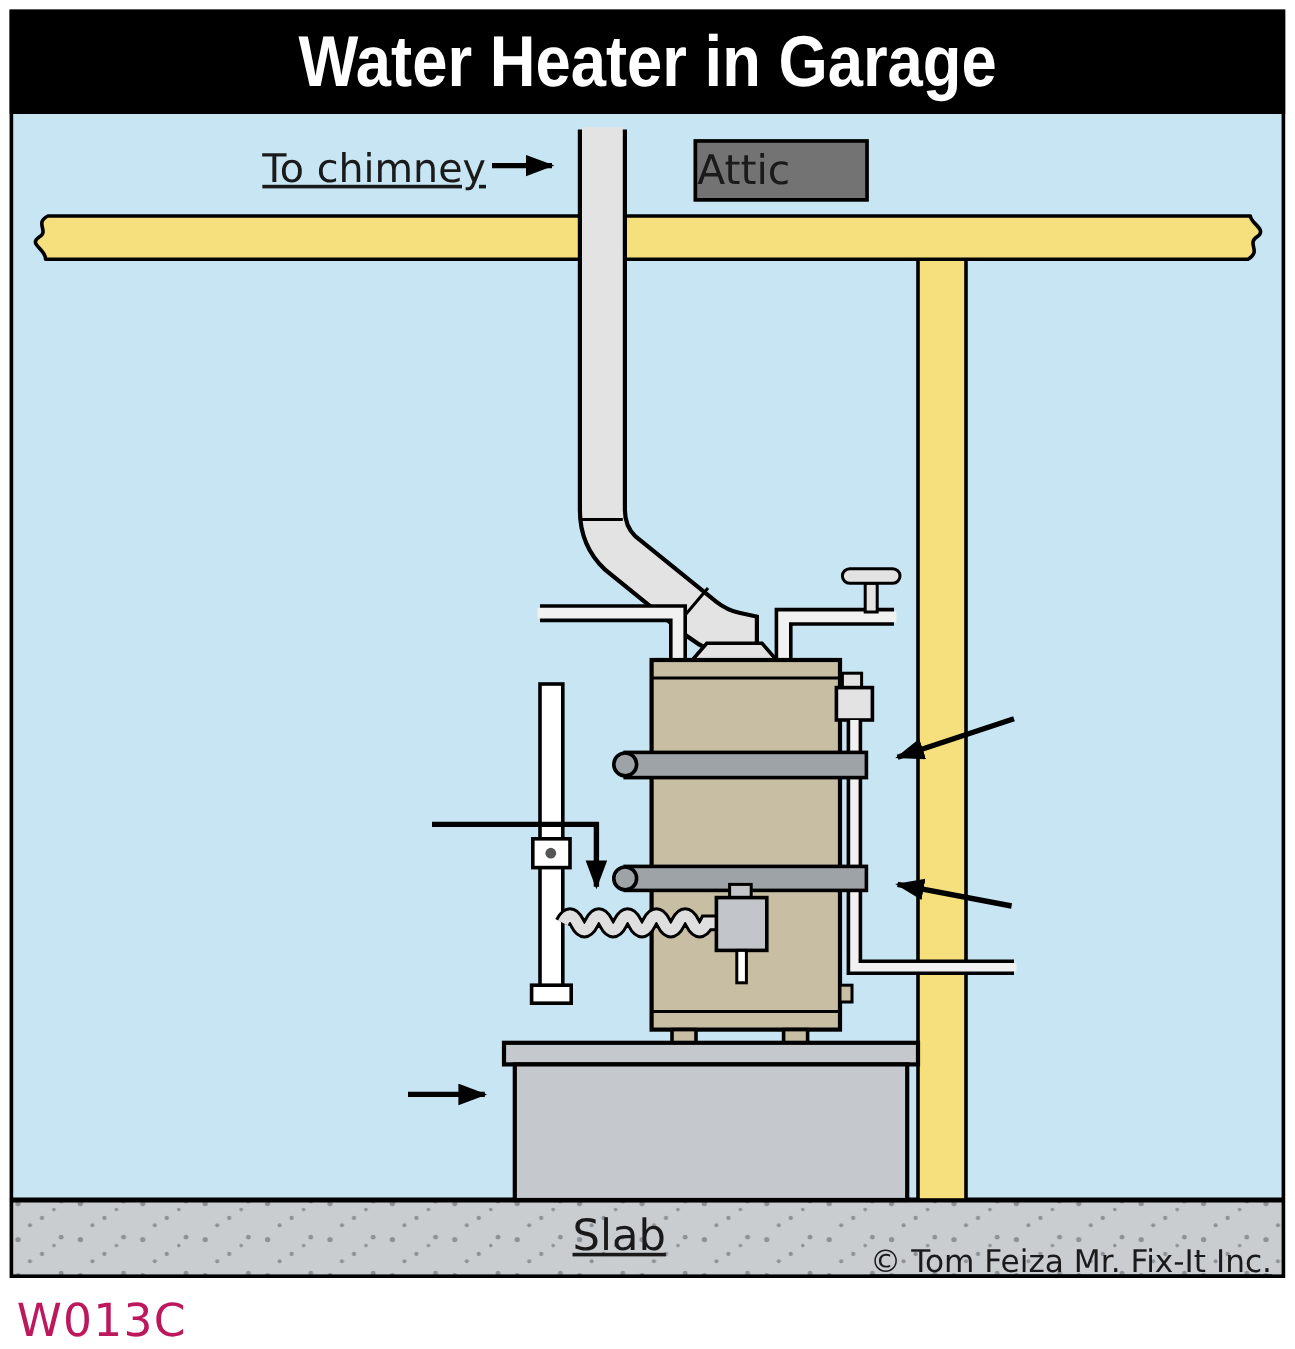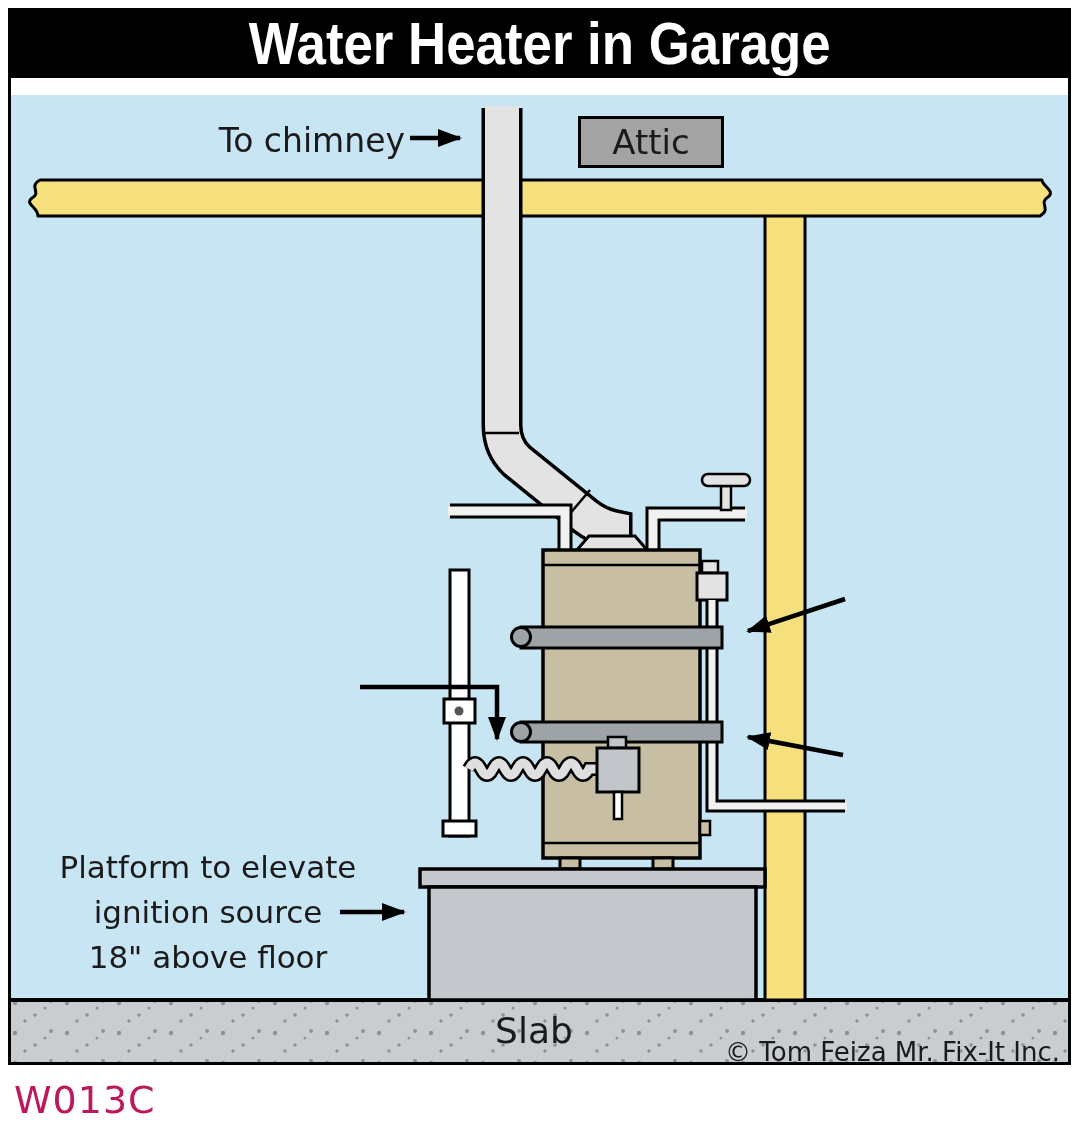--- a/index.html
+++ b/index.html
@@ -6,50 +6,50 @@
   .page {
     position:relative; width:1079px; height:1124px; background:#fff;
     font-family:"DejaVu Sans", sans-serif; color:var(--ink,#1a1a1a);
     overflow:hidden;
   }
   .frame {
     position:absolute; left:8px; top:8px; width:1063px; height:1057px;
     border:3px solid #000; box-sizing:border-box; pointer-events:none; z-index:10;
   }
   .title-bar {
-    position:absolute; left:8px; top:8px; width:1063px; height:70px;
+    position:absolute; left:8px; top:8px; width:1063px; height:87px;
     background:var(--title-bg,#000); display:flex; align-items:center; justify-content:center;
     z-index:2;
   }
   .title-text {
     color:var(--title-text,#fff); font-family:"Liberation Sans", sans-serif;
     font-weight:bold; font-size:60px; letter-spacing:0px;
     display:inline-block; transform:scaleX(0.88); white-space:nowrap;
   }
   .canvas {
     position:absolute; left:8px; top:95px; width:1063px; height:970px;
     background:var(--background,#C7E5F2); overflow:hidden; z-index:1;
   }
   .canvas svg { position:absolute; left:0; top:0; }
   .lbl {
     position:absolute; z-index:3; font-size:31px; line-height:45px;
-    white-space:pre-line; text-align:center; color:var(--ink,#1a1a1a);
+    white-space:pre-line; text-align:center; color:var(--ink,#1a1a1a);text-decoration:underline;
   }
   .boxed {
-    position:absolute; z-index:3; background:#a3a3a3; border:3px solid #000;
-    display:flex; align-items:center; justify-content:center;
+    position:absolute; z-index:3; background:#737373; border:3px solid #000;
+    display:flex; align-items:center; justify-content:flex-start;
     font-size:34px; color:var(--ink,#1a1a1a);
   }
   .to-chimney { left:192px; top:25px; width:205px; text-align:right; font-size:33px; line-height:42px; }
   .attic-box  { left:570px; top:21px;  width:140px; height:46px; }
   .garage-box { left:115px; top:311px; width:168px; height:55px; }
   .flex-label     { left:96px;  top:520px; width:280px; }
   .seismic-label  { left:812px; top:465px; width:230px; line-height:46px; }
   .platform-label { left:30px;  top:750px; width:340px; }
-  .slab-label { left:466px; top:915px; width:120px; font-size:36px; line-height:42px; }
+  .slab-label { left:448px; top:915px; width:120px; font-size:36px; line-height:42px; }
   .copyright  { left:692px; top:941px; width:360px; text-align:right; font-size:26px; line-height:32px; }
   .doc-code {
     position:absolute; left:14px; top:1078px; font-size:38px; z-index:2;
     color:#be185d; letter-spacing:1px;
   }
 </style>
 </head>
 <body>
 
 <div class="page">
@@ -167,23 +167,20 @@
 
     <div class="lbl to-chimney">To chimney</div>
 
     <div class="boxed attic-box">
       <span>Attic</span>
     </div>
 
 
 
 
-    <div class="lbl platform-label">Platform to elevate
-ignition source
-18" above floor</div>
 
     <div class="lbl slab-label">Slab</div>
 
     <div class="lbl copyright">© Tom Feiza Mr. Fix-It Inc.</div>
   </div>
 
   <div class="frame"></div>
 
   <div class="doc-code">W013C</div>
 </div>

